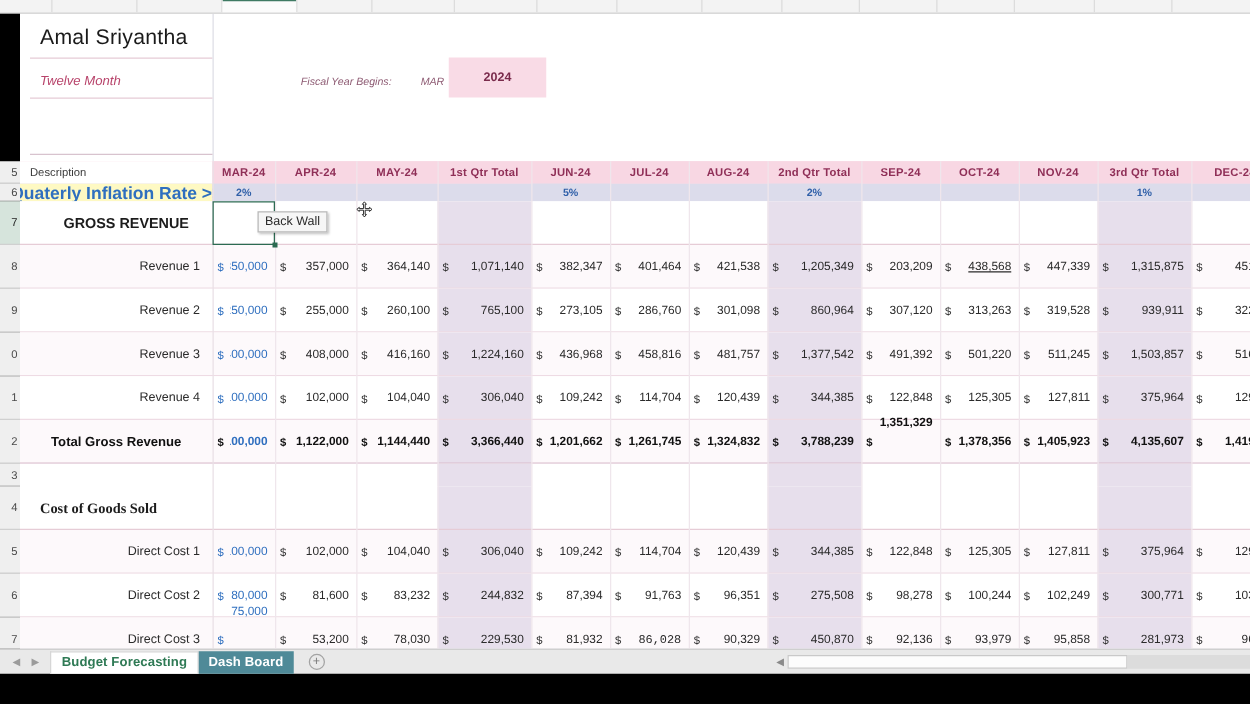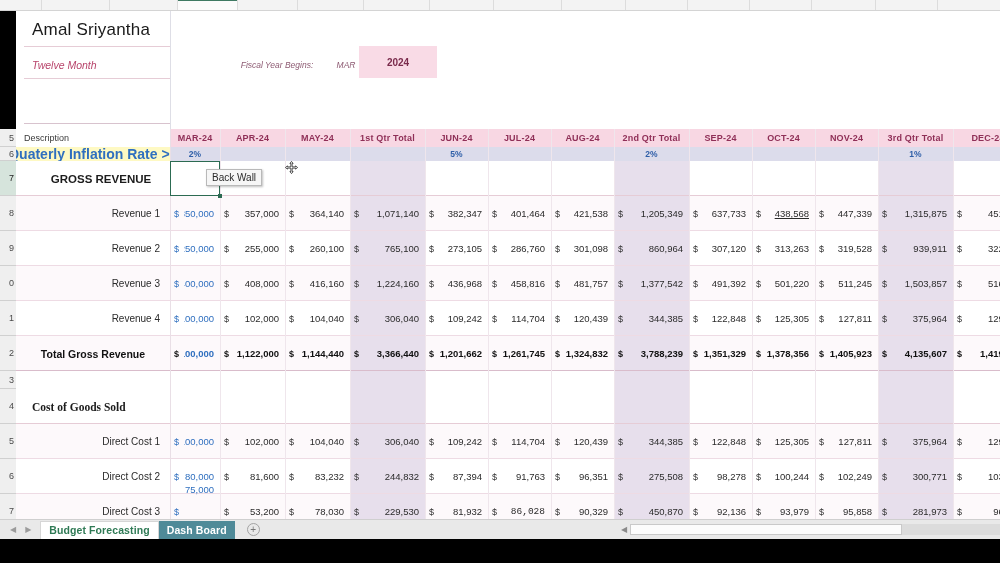--- a/index.html
+++ b/index.html
@@ -245,21 +245,21 @@
         <div class="cell r rowlbl" style="left:348px;top:185px;width:61px;height:35px;font-size:9.5px;">1,071,140</div>
         <div class="cell l dol" style="left:409px;top:185px;width:14px;height:35px;padding-left:4px;">$</div>
         <div class="cell r rowlbl" style="left:423px;top:185px;width:49px;height:35px;font-size:9.5px;">382,347</div>
         <div class="cell l dol" style="left:472px;top:185px;width:14px;height:35px;padding-left:4px;">$</div>
         <div class="cell r rowlbl" style="left:486px;top:185px;width:49px;height:35px;font-size:9.5px;">401,464</div>
         <div class="cell l dol" style="left:535px;top:185px;width:14px;height:35px;padding-left:4px;">$</div>
         <div class="cell r rowlbl" style="left:549px;top:185px;width:49px;height:35px;font-size:9.5px;">421,538</div>
         <div class="cell l dol" style="left:598px;top:185px;width:14px;height:35px;padding-left:4px;">$</div>
         <div class="cell r rowlbl" style="left:612px;top:185px;width:61px;height:35px;font-size:9.5px;">1,205,349</div>
         <div class="cell l dol" style="left:673px;top:185px;width:14px;height:35px;padding-left:4px;">$</div>
-        <div class="cell r rowlbl" style="left:687px;top:185px;width:49px;height:35px;font-size:9.5px;">637,733</div>
+        <div class="cell r rowlbl" style="left:687px;top:185px;width:49px;height:35px;font-size:9.5px;">203,209</div>
         <div class="cell l dol" style="left:736px;top:185px;width:14px;height:35px;padding-left:4px;">$</div>
         <div class="cell r rowlbl" style="left:750px;top:185px;width:49px;height:35px;font-size:9.5px;text-decoration:underline;">438,568</div>
         <div class="cell l dol" style="left:799px;top:185px;width:14px;height:35px;padding-left:4px;">$</div>
         <div class="cell r rowlbl" style="left:813px;top:185px;width:49px;height:35px;font-size:9.5px;">447,339</div>
         <div class="cell l dol" style="left:862px;top:185px;width:14px;height:35px;padding-left:4px;">$</div>
         <div class="cell r rowlbl" style="left:876px;top:185px;width:61px;height:35px;font-size:9.5px;">1,315,875</div>
         <div class="cell l dol" style="left:937px;top:185px;width:14px;height:35px;padding-left:4px;">$</div>
         <div class="cell r rowlbl" style="left:951px;top:185px;width:56px;height:35px;font-size:9.5px;">451,81</div>
         <div class="" style="position:absolute;left:0;top:219px;width:984px;height:1px;background:#eedbe4;"></div>
         <div class="" style="position:absolute;left:0;top:220px;width:984px;height:35px;background:#ffffff;"></div>
@@ -373,21 +373,21 @@
         <div class="cell r tot" style="left:348px;top:325px;width:61px;height:35px;font-size:9.5px;">3,366,440</div>
         <div class="cell l dol b" style="left:409px;top:325px;width:14px;height:35px;padding-left:4px;">$</div>
         <div class="cell r tot" style="left:423px;top:325px;width:49px;height:35px;font-size:9.5px;">1,201,662</div>
         <div class="cell l dol b" style="left:472px;top:325px;width:14px;height:35px;padding-left:4px;">$</div>
         <div class="cell r tot" style="left:486px;top:325px;width:49px;height:35px;font-size:9.5px;">1,261,745</div>
         <div class="cell l dol b" style="left:535px;top:325px;width:14px;height:35px;padding-left:4px;">$</div>
         <div class="cell r tot" style="left:549px;top:325px;width:49px;height:35px;font-size:9.5px;">1,324,832</div>
         <div class="cell l dol b" style="left:598px;top:325px;width:14px;height:35px;padding-left:4px;">$</div>
         <div class="cell r tot" style="left:612px;top:325px;width:61px;height:35px;font-size:9.5px;">3,788,239</div>
         <div class="cell l dol b" style="left:673px;top:325px;width:14px;height:35px;padding-left:4px;">$</div>
-        <div class="cell r tot" style="left:687px;top:325px;width:49px;height:35px;font-size:9.5px;">1,351,329</div>
+        <div class="cell r tot" style="left:687px;top:310px;width:49px;height:35px;font-size:9.5px;">1,351,329</div>
         <div class="cell l dol b" style="left:736px;top:325px;width:14px;height:35px;padding-left:4px;">$</div>
         <div class="cell r tot" style="left:750px;top:325px;width:49px;height:35px;font-size:9.5px;">1,378,356</div>
         <div class="cell l dol b" style="left:799px;top:325px;width:14px;height:35px;padding-left:4px;">$</div>
         <div class="cell r tot" style="left:813px;top:325px;width:49px;height:35px;font-size:9.5px;">1,405,923</div>
         <div class="cell l dol b" style="left:862px;top:325px;width:14px;height:35px;padding-left:4px;">$</div>
         <div class="cell r tot" style="left:876px;top:325px;width:61px;height:35px;font-size:9.5px;">4,135,607</div>
         <div class="cell l dol b" style="left:937px;top:325px;width:14px;height:35px;padding-left:4px;">$</div>
         <div class="cell r tot" style="left:951px;top:325px;width:56px;height:35px;font-size:9.5px;">1,419,98</div>
         <div class="" style="position:absolute;left:0;top:359px;width:984px;height:1px;background:#d9bccb;"></div>
         <div class="" style="position:absolute;left:0;top:360px;width:984px;height:18px;background:#ffffff;"></div>

